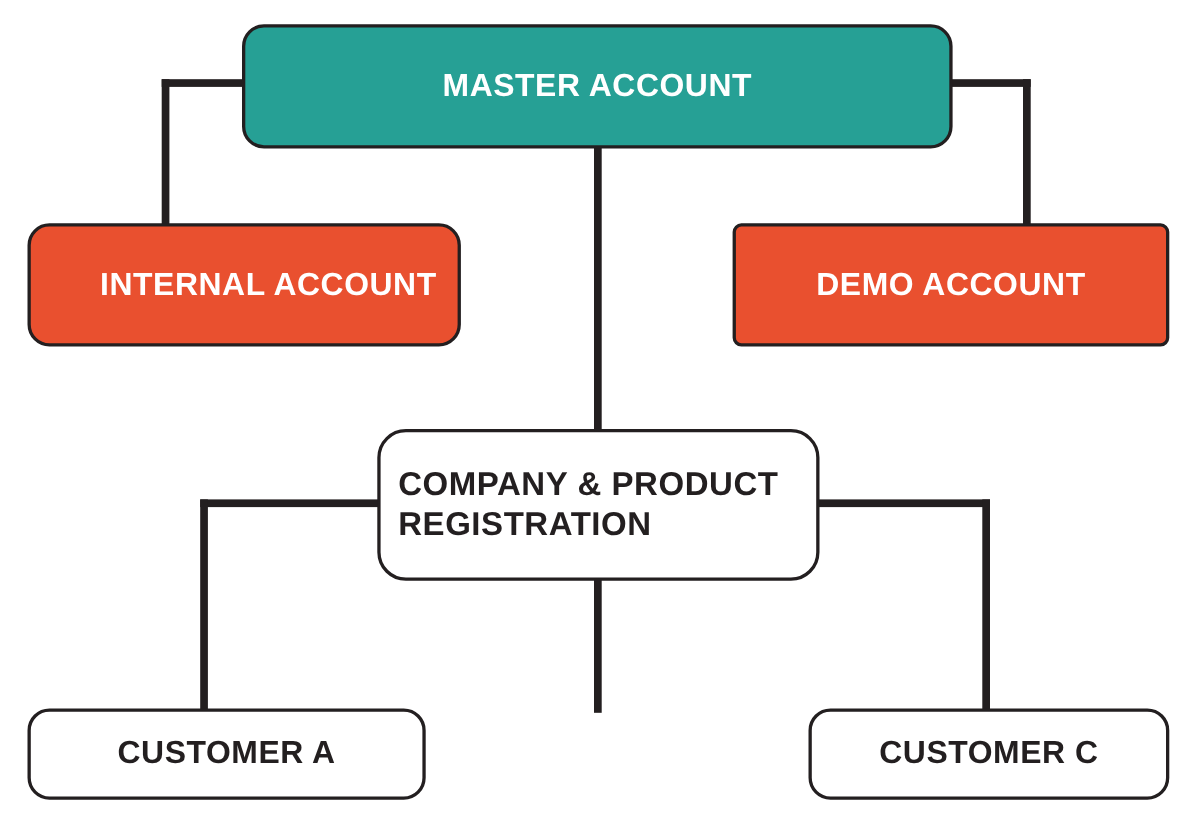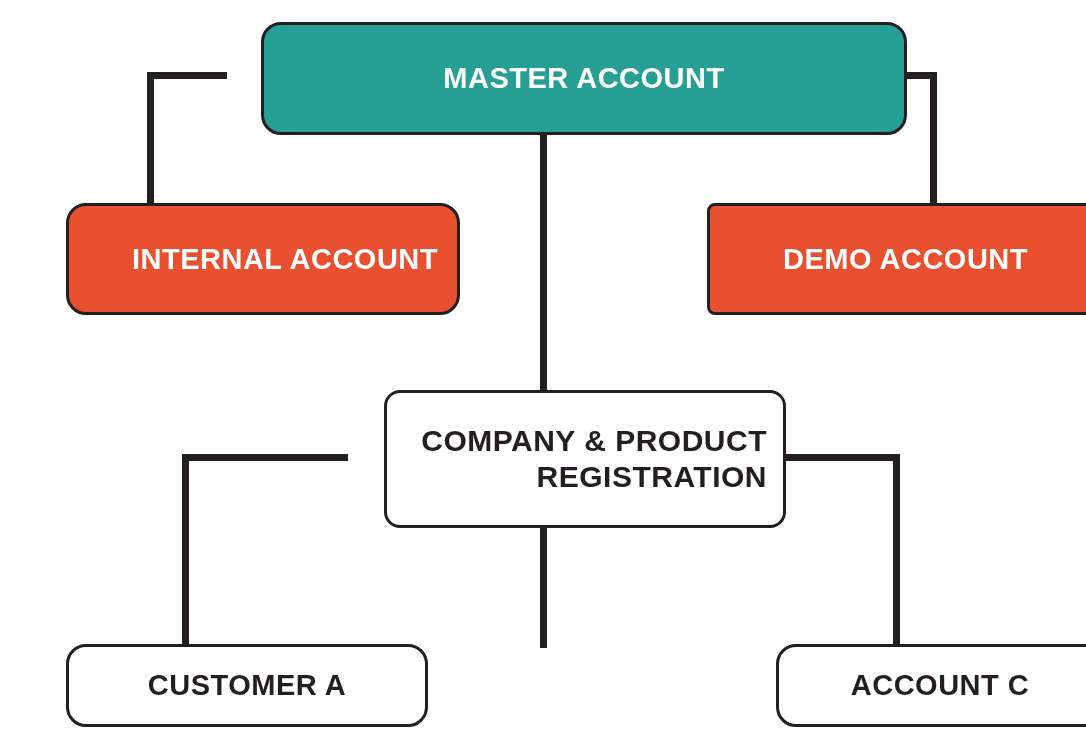--- a/index.html
+++ b/index.html
@@ -23,36 +23,35 @@
     position: absolute;
     background: var(--line);
     z-index: 1;
   }
   
   .node {
     position: absolute;
     display: flex;
     align-items: center;
     justify-content: center;
-    text-align: right;
+    text-align: left;
     border: 3px solid var(--line);
     font-weight: bold;
     letter-spacing: 0.5px;
     z-index: 2;
     line-height: 1.2;
-    margin-left: 41px;
   }
   .node span { display: block; }
   .node-light { color: #FFFFFF; }
   .node-dark  { background: #FFFFFF; color: var(--line); }
 
   #n-master       { left: 220px; top: 22px;  width: 646px; height: 113px; background: var(--teal);   border-radius: 20px; font-size: 29px; }
   #n-internal     { left: 25px;  top: 203px; width: 394px; height: 112px; background: var(--orange); border-radius: 20px; font-size: 29px; padding-left: 44px; }
   #n-demo         { left: 666px; top: 203px; width: 397px; height: 112px; background: var(--orange); border-radius: 8px; font-size: 29px; }
-  #n-registration { left: 343px; top: 390px; width: 402px; height: 138px; border-radius: 16px; font-size: 30px; padding: 0 16px; }
+  #n-registration { left: 343px; top: 390px; width: 402px; height: 138px; border-radius: 26px; font-size: 30px; padding: 0 16px; }
   #n-customer-a   { left: 25px;  top: 644px; width: 362px; height: 83px;  border-radius: 20px; font-size: 29px; }
   #n-customer-b   { left: 383px; top: 644px; width: 324px; height: 83px;  border-radius: 20px; font-size: 29px; }
   #n-customer-c   { left: 735px; top: 644px; width: 328px; height: 83px;  border-radius: 20px; font-size: 29px; }
 
   
   #e-mi-h { left: 147px; top: 72px;  width: 80px;  height: 7px; }
   #e-mi-v { left: 147px; top: 72px;  width: 7px;   height: 136px; }
   
   #e-md-h { left: 860px; top: 72px;  width: 77px;  height: 7px; }
   #e-md-v { left: 930px; top: 72px;  width: 7px;   height: 136px; }
@@ -98,16 +97,16 @@
   <div class="node node-dark" id="n-registration">
     <span>COMPANY &amp; PRODUCT REGISTRATION</span>
   </div>
 
   <div class="node node-dark" id="n-customer-a">
     <span>CUSTOMER A</span>
   </div>
 
 
   <div class="node node-dark" id="n-customer-c">
-    <span>ACCOUNT C</span>
+    <span>CUSTOMER C</span>
   </div>
 
 </div>
 
 </body></html>

